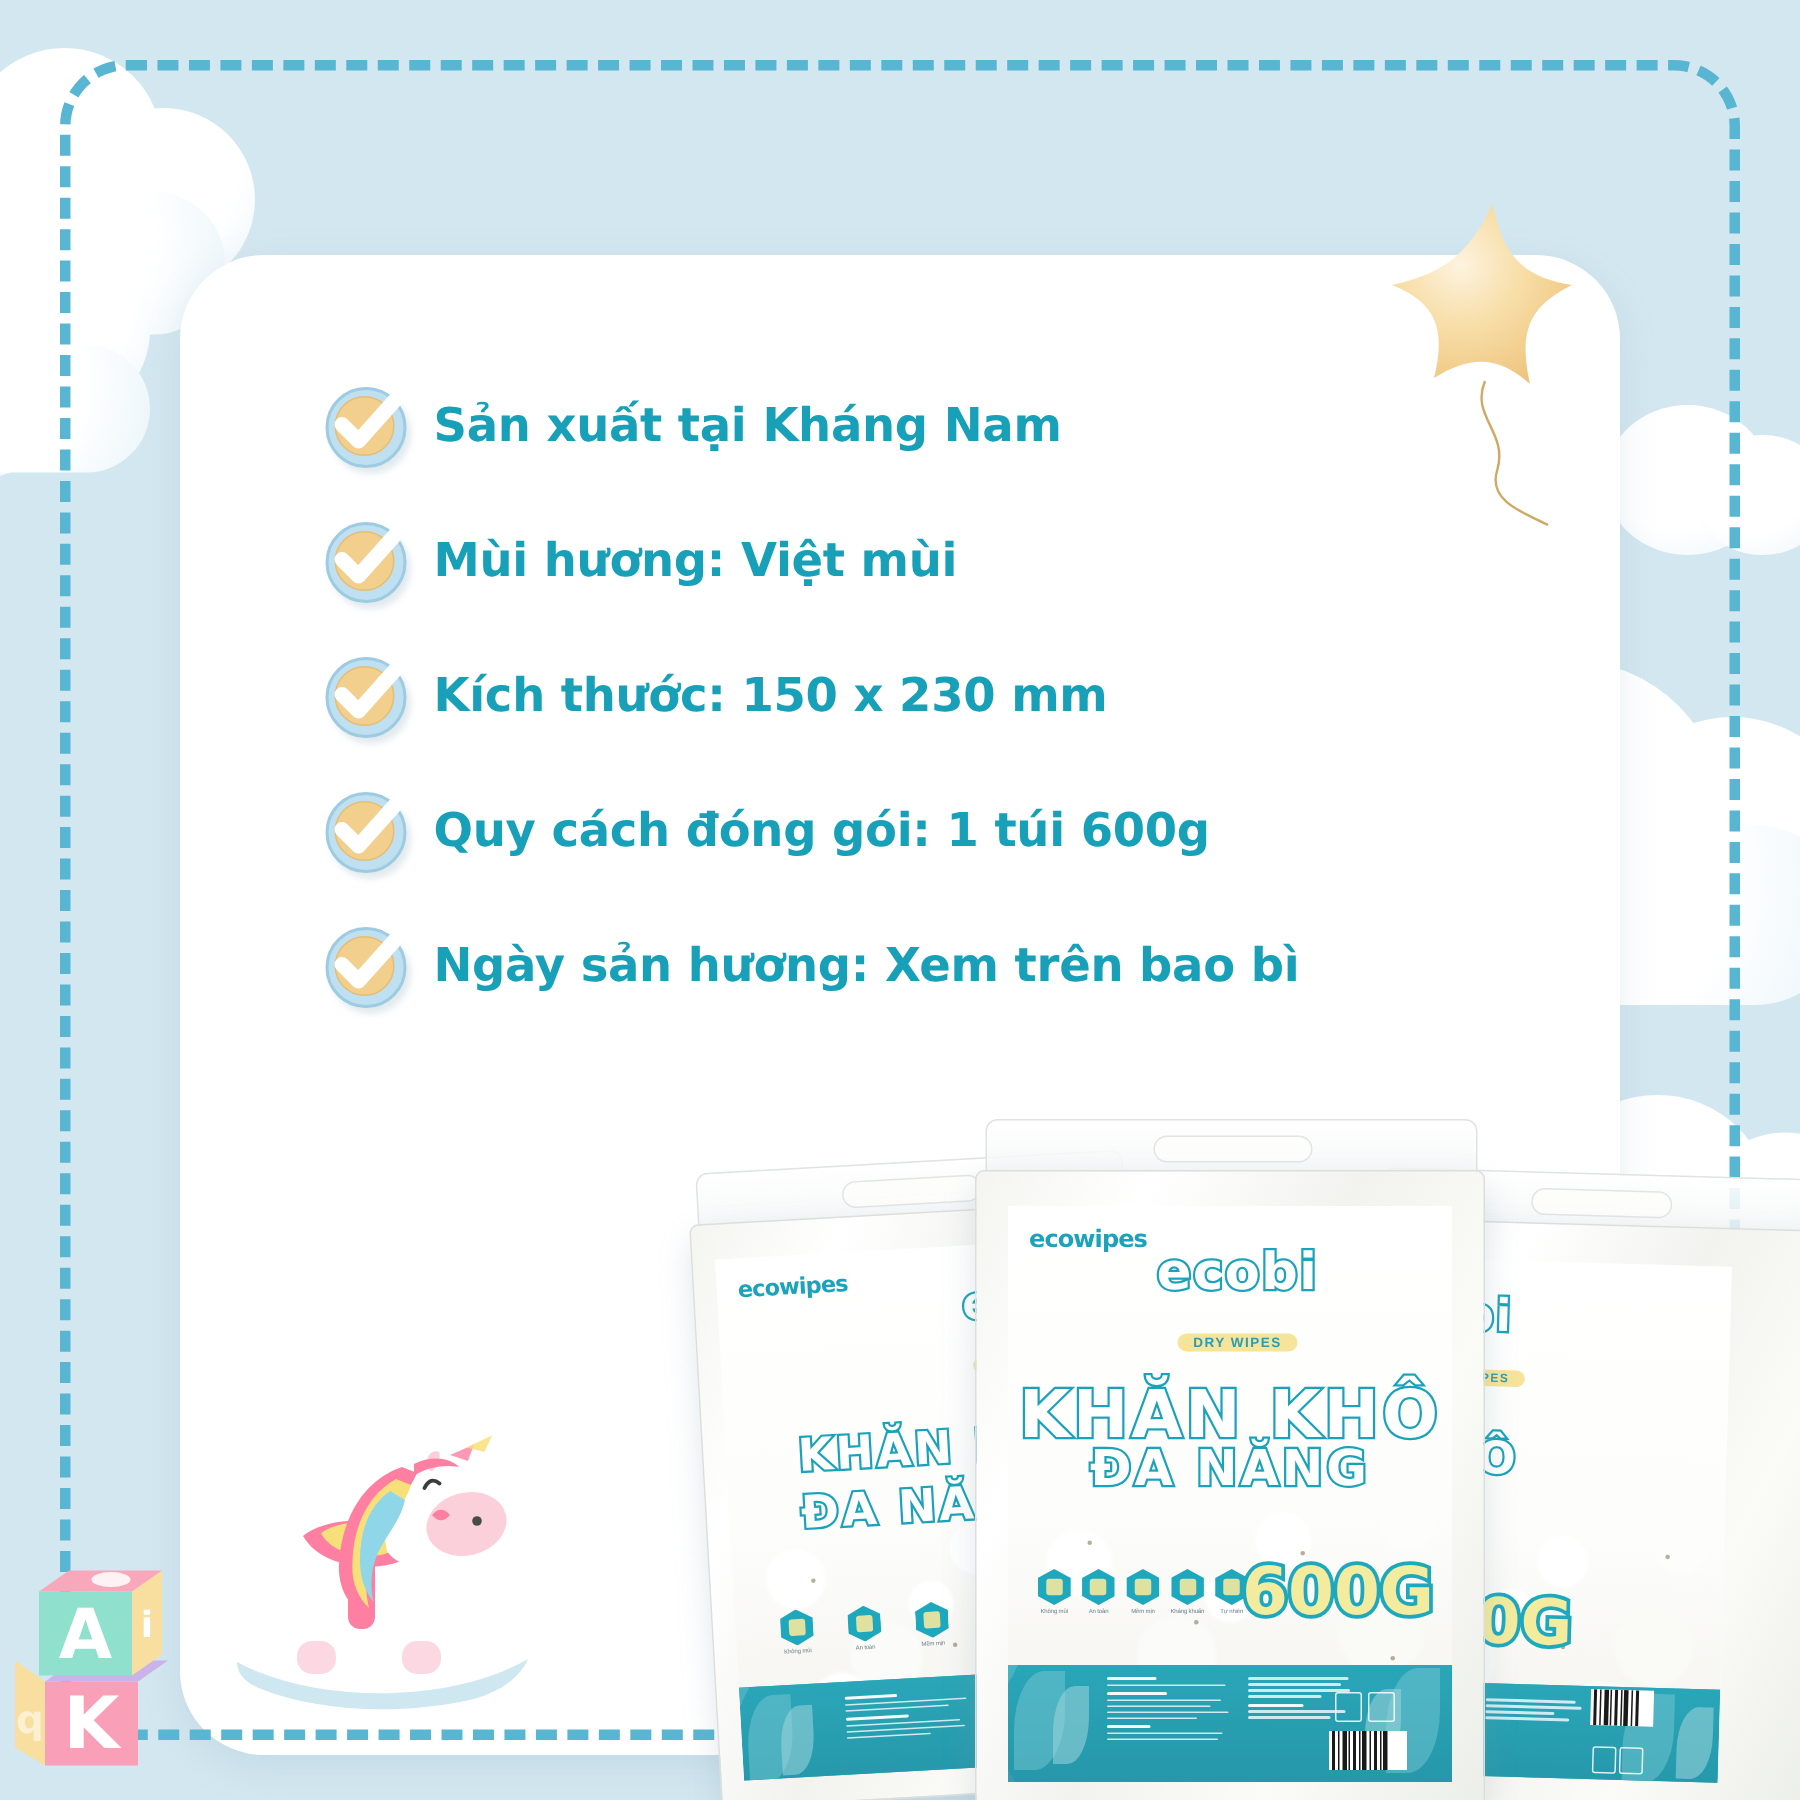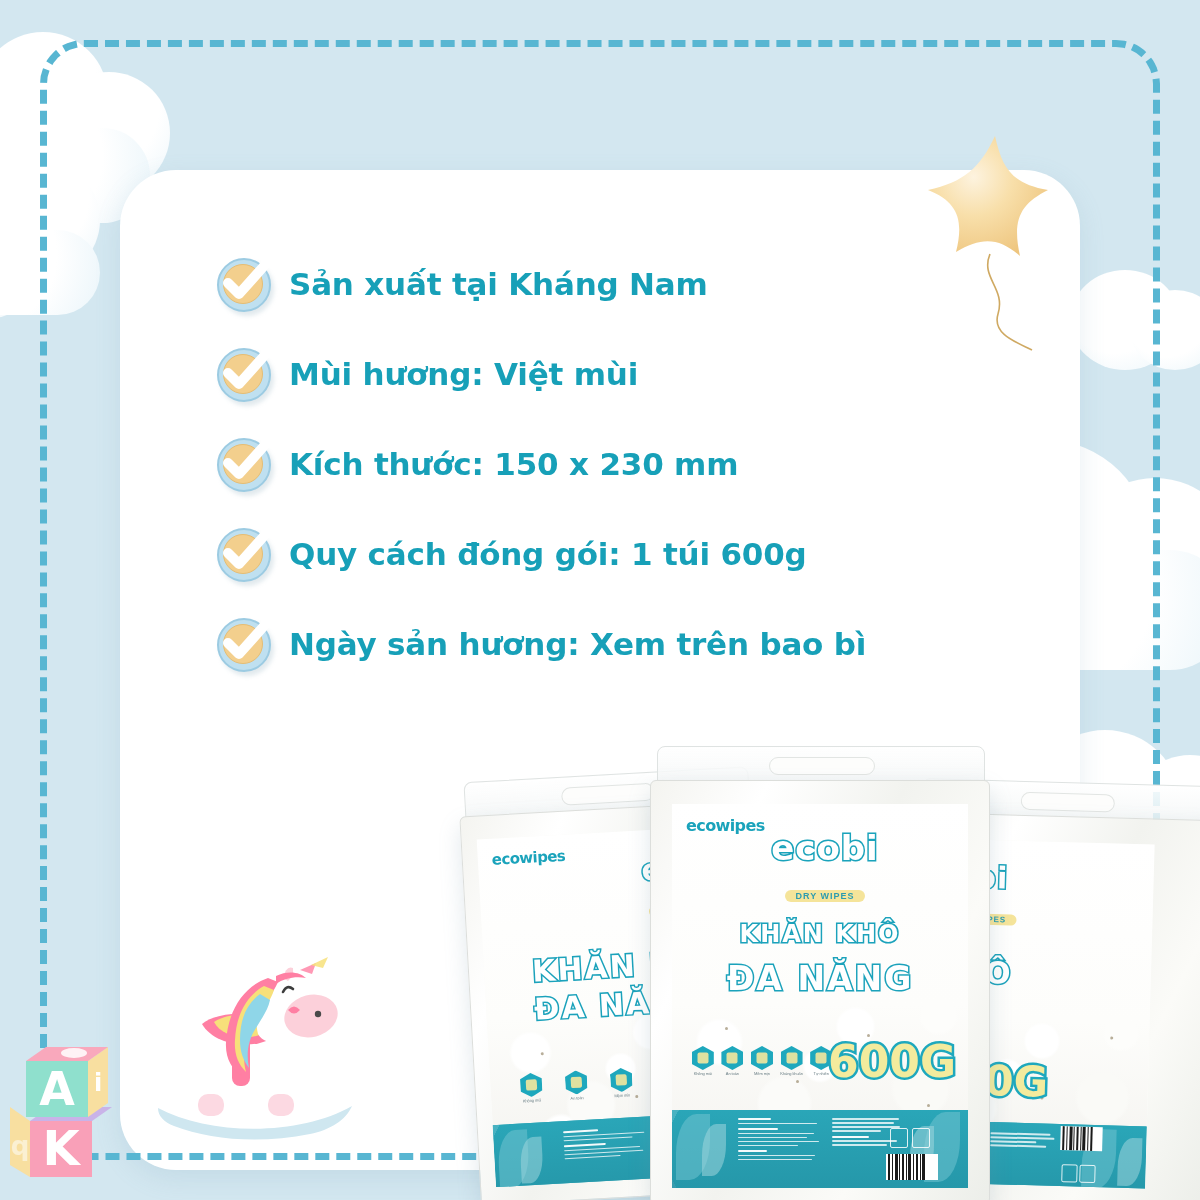--- a/index.html
+++ b/index.html
@@ -508,21 +508,21 @@
         <span class="speck" style="left:86%;top:78%"></span>
         <span class="speck" style="left:30%;top:84%"></span>
 
         <div class="ecowipes" style="left:14px;top:12px;font-size:16px;">ecowipes</div>
 
         <div class="ecobi" style="left:78px;top:24px;width:150px;font-size:34px;">
           <span class="brand">ecobi</span>
           <span class="ribbon" style="font-size:9px;">DRY WIPES</span>
         </div>
 
-        <div class="ptitle" style="top:118px;font-size:24px;">KHĂN KHÔ</div>
+        <div class="ptitle" style="top:118px;font-size:44px;">KHĂN KHÔ</div>
         <div class="ptitle" style="top:158px;font-size:33px;">ĐA NĂNG</div>
 
         <div class="badges" style="top:242px;padding:0 16px;box-sizing:border-box;width:180px;">
           <div class="badge">
               <div class="hex">
                 <i></i>
               </div>
               <div class="blabel">Không mùi</div>
             </div>
           <div class="badge">

